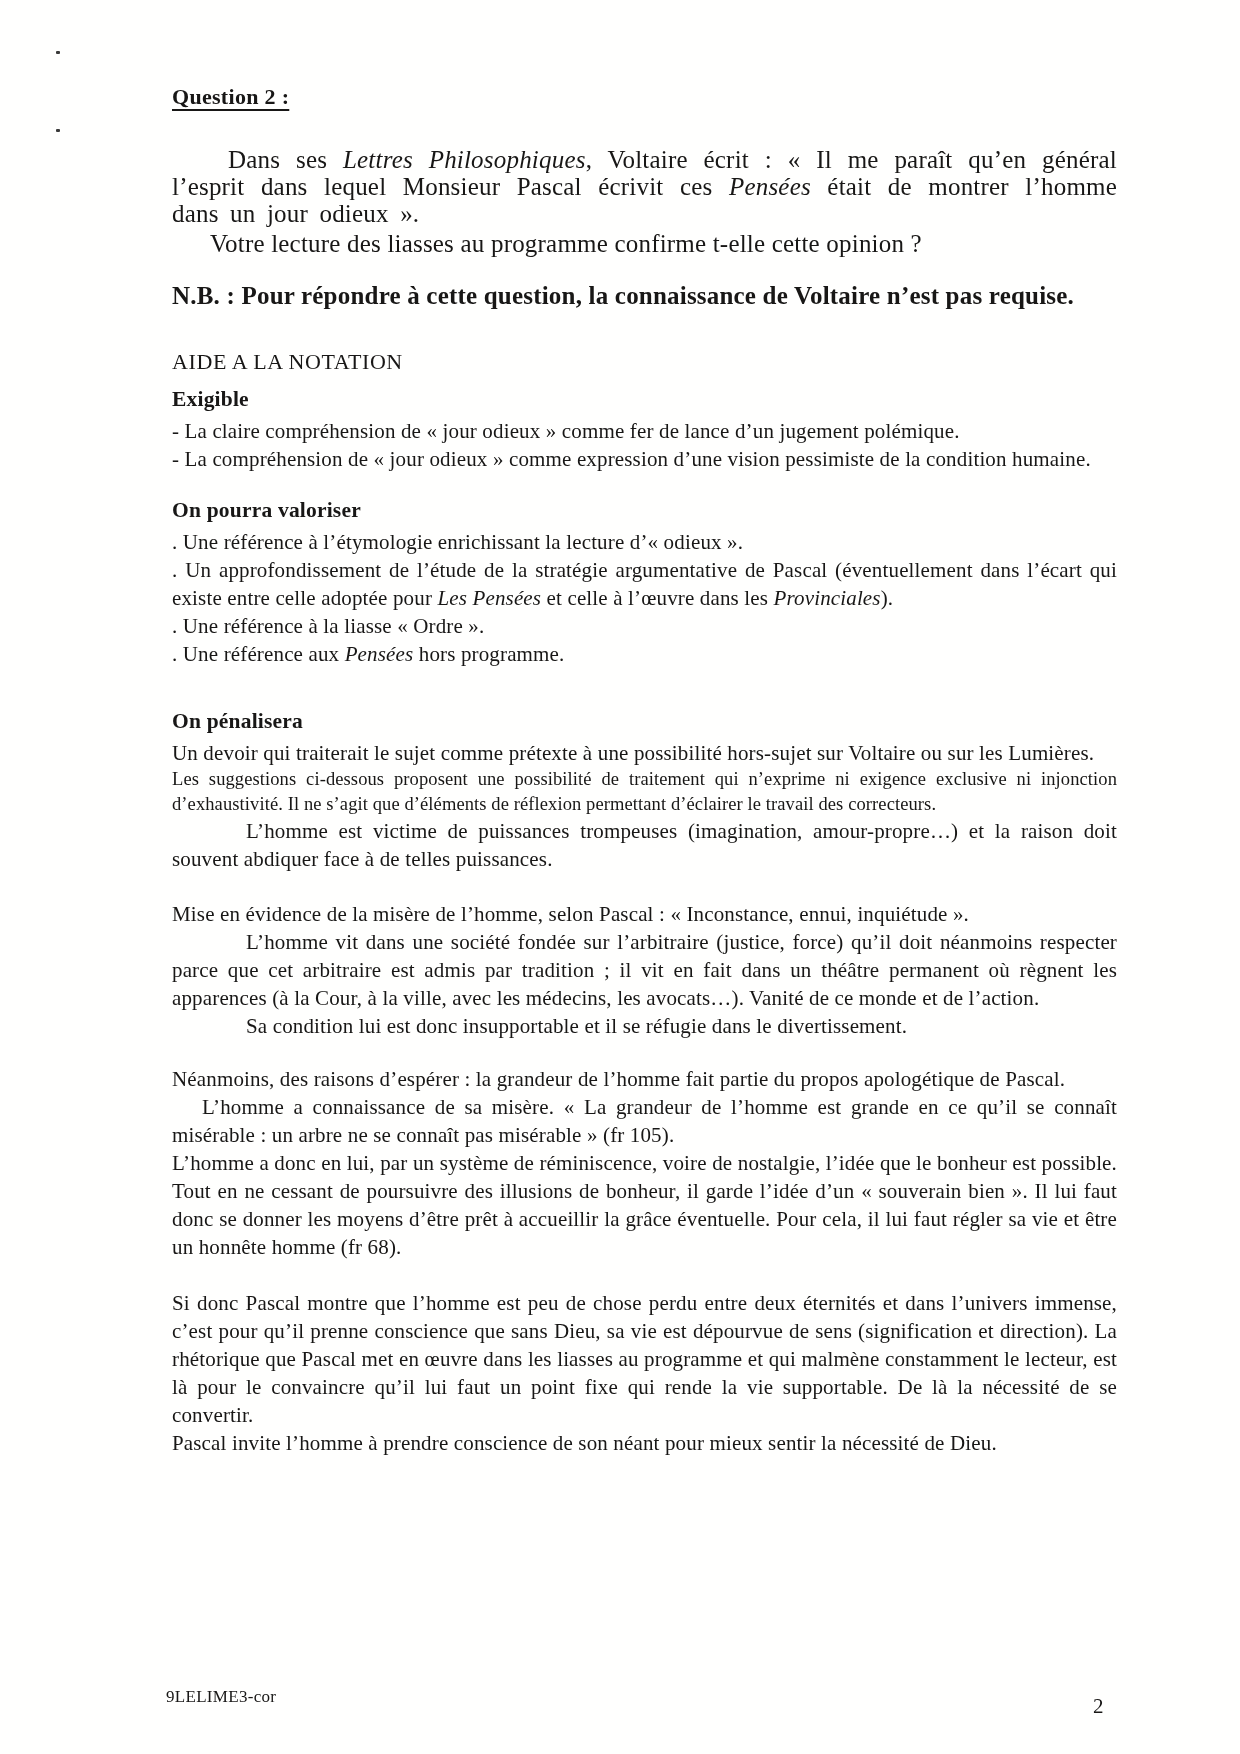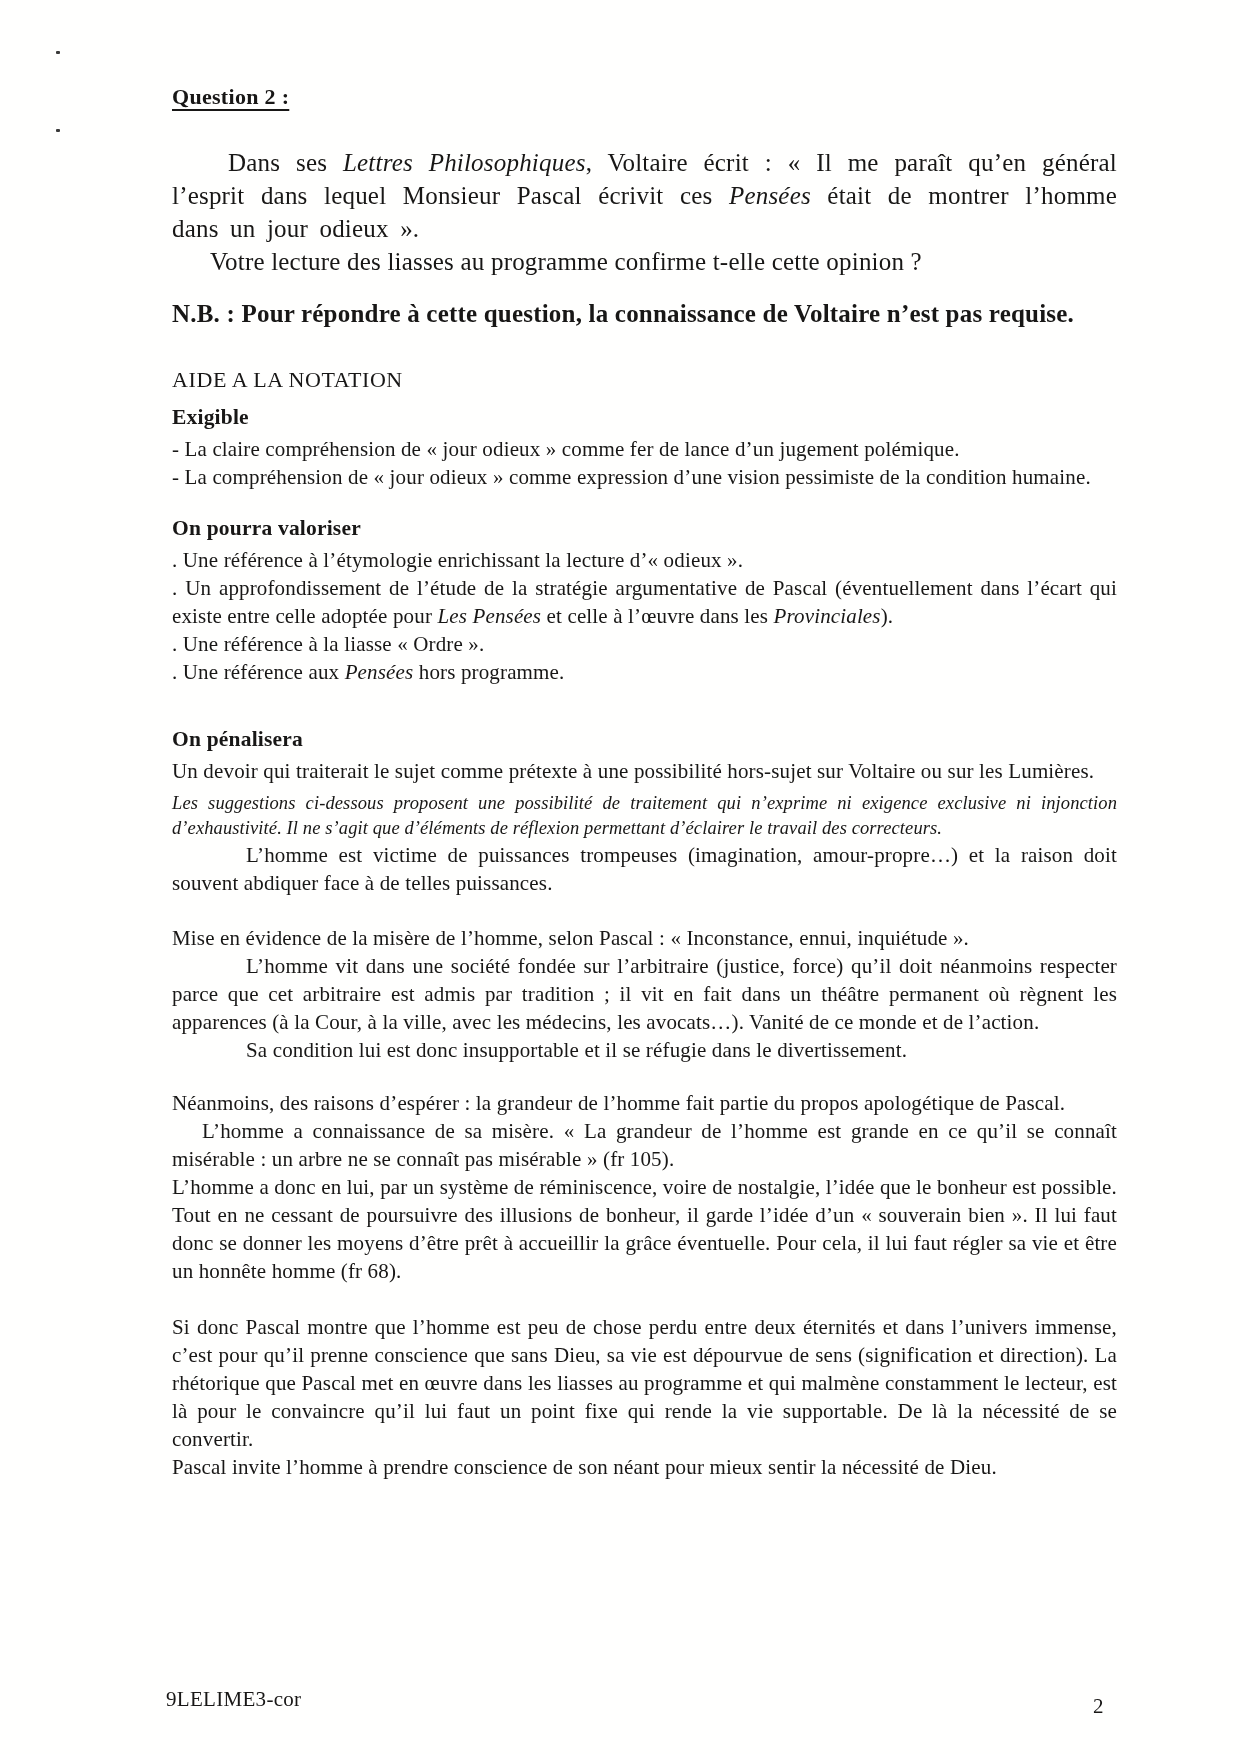--- a/index.html
+++ b/index.html
@@ -20,21 +20,21 @@
 
   p, h1, h2, h3 { margin:0; padding:0; font-weight:normal; }
 
   .q-heading {
     font-size:22px; line-height:26px; font-weight:bold;
     text-decoration:underline; text-underline-offset:5px;
     margin-bottom:36px; letter-spacing:.3px;
   }
 
   .intro {
-    font-size:25px; line-height:33px; text-align:justify;
+    font-size:25px; line-height:27px; text-align:justify;
     text-indent:56px; word-spacing:5px; letter-spacing:.2px;
   }
   .followup { font-size:25px; line-height:33px; text-indent:38px; letter-spacing:.2px; }
   .nb {
     font-size:25px; line-height:33px; font-weight:bold;
     text-align:justify; margin-top:19px; letter-spacing:.2px;
   }
 
   .section-heading {
     font-size:22px; line-height:26px; letter-spacing:.6px; margin-top:37px;
@@ -47,30 +47,30 @@
   }
   .items .body-p:first-of-type { margin-top:5px; }
   .mt5 { margin-top:5px; }
   .mt22 { margin-top:22px; }
   .mt25 { margin-top:25px; }
   .mt27 { margin-top:27px; }
   .mt28 { margin-top:28px; }
   .mt30 { margin-top:40px; }
 
   .disclaimer {
-    font-size:18.5px; line-height:25px; font-style:italic;
-    text-align:justify; margin-top:6px; letter-spacing:.1px;
+    font-size:18.5px; line-height:25px; 
+    text-align:justify; letter-spacing:.1px;
   }
 
   .indent-tab { text-indent:74px; }
   .indent-sm  { text-indent:30px; }
 
   .footer-code {
     position:absolute; left:166px; top:1687px;
-    font-size:21px; letter-spacing:.3px;
+    font-size:17px; letter-spacing:.3px;
   }
   .page-num {
     position:absolute; left:1093px; top:1694px;
     font-size:21px;
   }
 </style>
 </head>
 <body>
 
 <div class="page">

